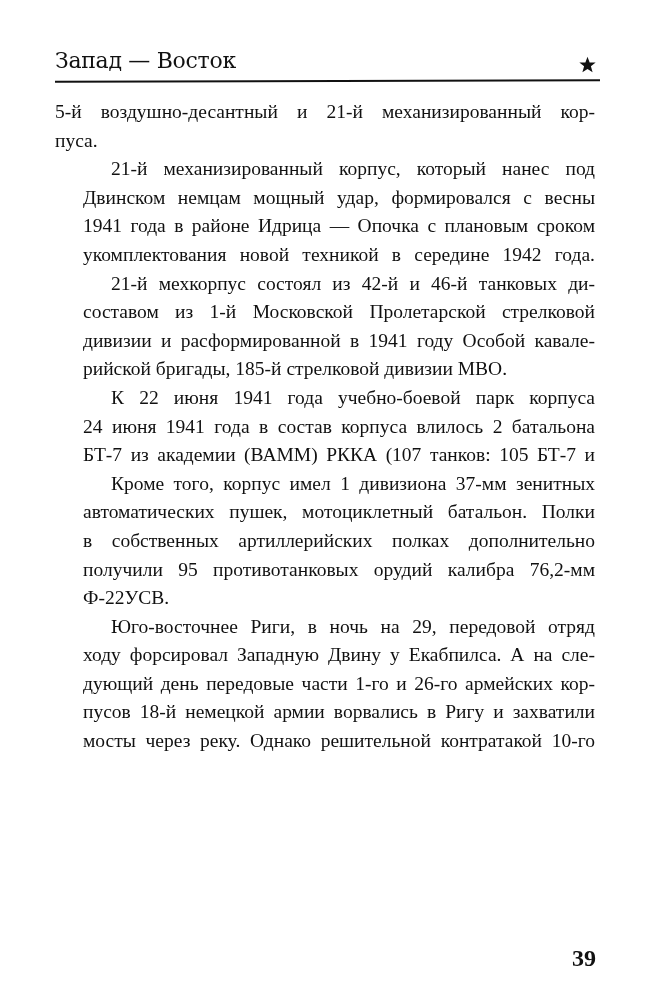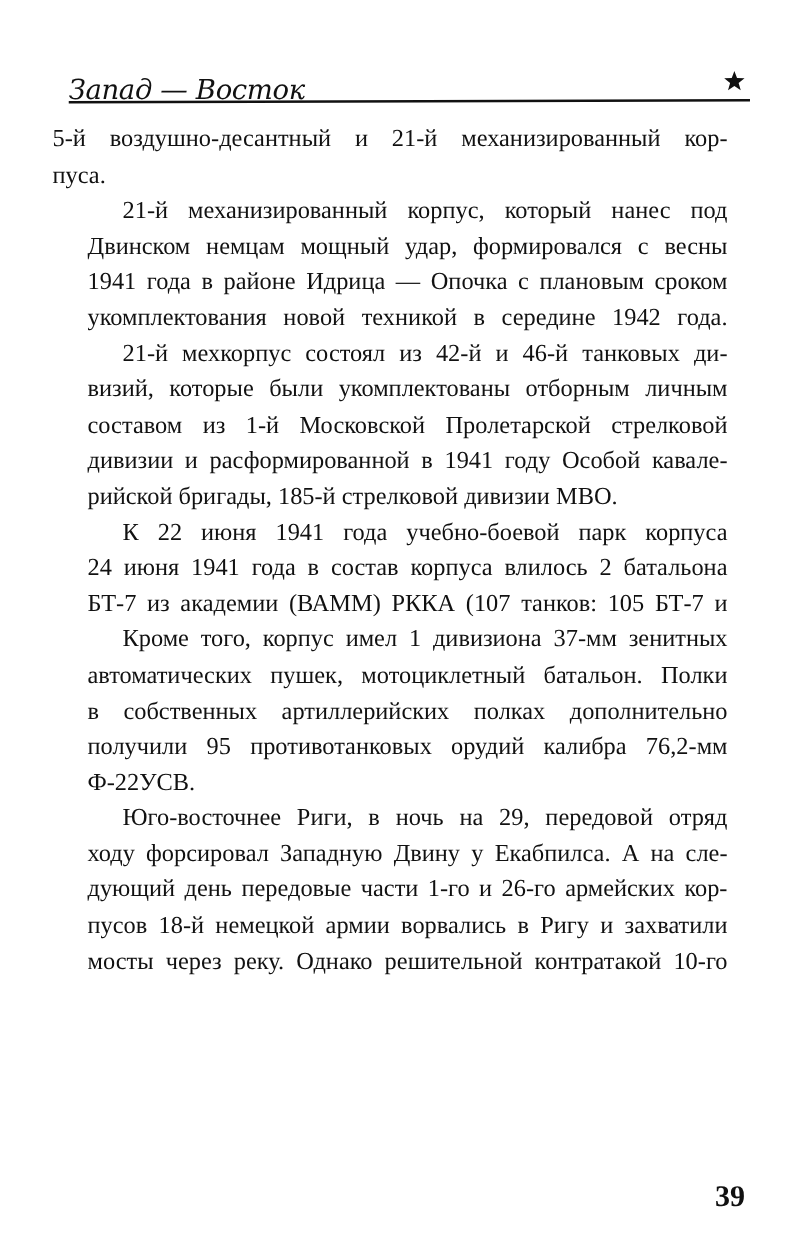--- a/index.html
+++ b/index.html
@@ -17,47 +17,46 @@
     .running-head {
       position: absolute;
       left: 55px;
       top: 44px;
       width: 545px;
       height: 36px;
     }
     .running-title {
       position: absolute;
       left: 0;
-      top: 16px;
+      top: 4px;
       font-family: "DejaVu Serif", serif;
       font-size: 22px;
       letter-spacing: -0.3px;
       color: #111;
       white-space: nowrap;
-      font-style: italic;
     }
     .star {
       position: absolute;
       right: 4px;
       top: 12px;
       width: 17px;
       height: 17px;
     }
     .head-rule {
       position: absolute;
       left: 55px;
       top: 80px;
       width: 545px;
       height: 0;
       border-top: 2px solid #111;
       transform: rotate(-0.15deg);
     }
     .body-text {
       position: absolute;
-      left: 42px;
+      left: 55px;
       top: 98px;
       width: 540px;
       font-family: "Liberation Serif", serif;
       font-size: 19.5px;
       line-height: 28.6px;
       color: #111;
       text-align: justify;
     }
     .para {
       margin: 0;
@@ -111,21 +110,20 @@
 
   <div class="para">
     <span class="line indent">21-й механизированный корпус, который нанес под</span>
     <span class="line">Двинском немцам мощный удар, формировался с весны</span>
     <span class="line">1941 года в районе Идрица — Опочка с плановым сроком</span>
     <span class="line">укомплектования новой техникой в середине 1942 года.</span>
   </div>
 
   <div class="para">
     <span class="line indent">21-й мехкорпус состоял из 42-й и 46-й танковых ди-</span>
-    <span class="line">визий, которые были укомплектованы отборным личным</span>
     <span class="line">составом из 1-й Московской Пролетарской стрелковой</span>
     <span class="line">дивизии и расформированной в 1941 году Особой кавале-</span>
     <span class="line last">рийской бригады, 185-й стрелковой дивизии МВО.</span>
   </div>
 
   <div class="para">
     <span class="line indent">К 22 июня 1941 года учебно-боевой парк корпуса</span>
     <span class="line">24 июня 1941 года в состав корпуса влилось 2 батальона</span>
     <span class="line">БТ-7 из академии (ВАММ) РККА (107 танков: 105 БТ-7 и</span>
   </div>

